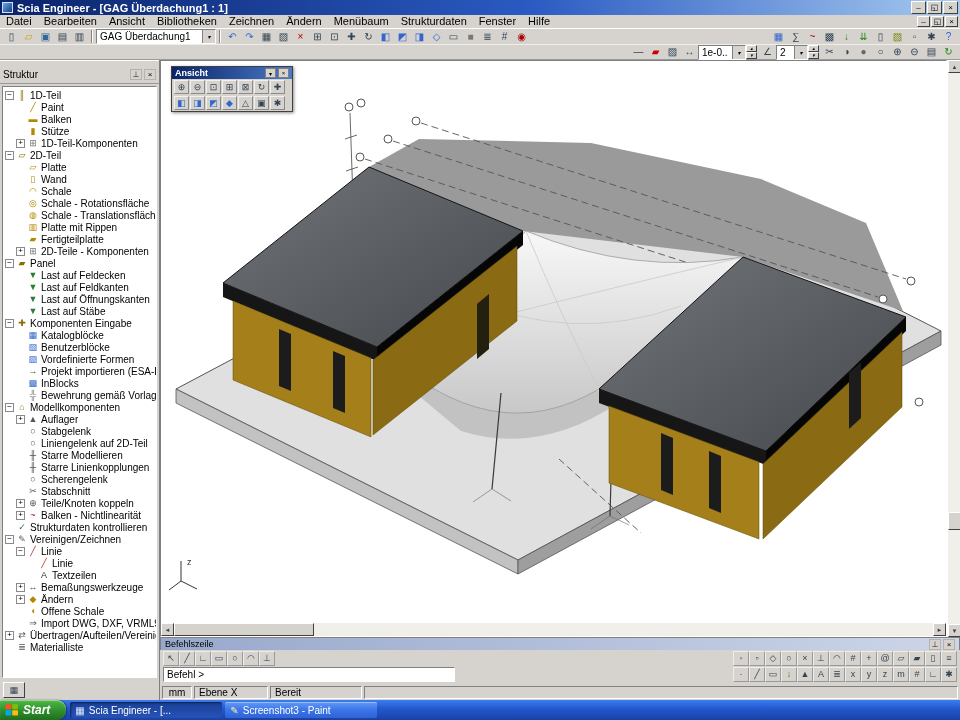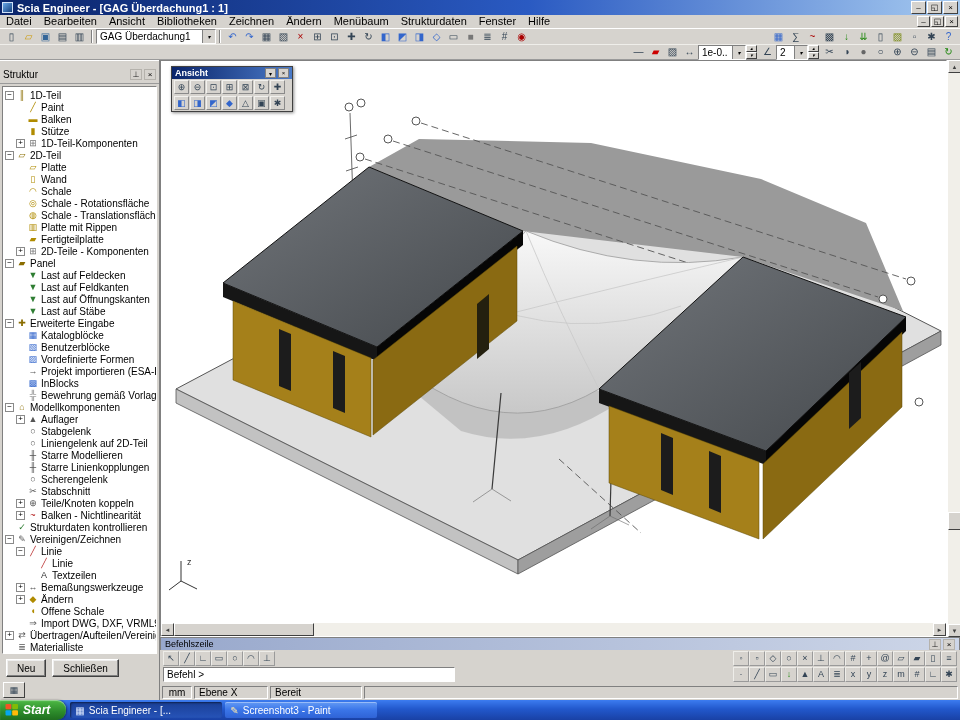--- a/index.html
+++ b/index.html
@@ -495,21 +495,21 @@
       <div class="tree-row">
         <span class="tind" style="width: 11px;"></span>
         <span class="noexpand"></span>
         <span class="ticon" style="color: rgb(46, 125, 50);">▼</span>
         <span class="tlabel">Last auf Stäbe</span>
       </div>
       <div class="tree-row">
         <span class="tind" style="width: 0px;"></span>
         <span class="expand" style="color: rgb(0, 0, 0);">−</span>
         <span class="ticon" style="color: rgb(138, 109, 0);">✚</span>
-        <span class="tlabel">Erweiterte Eingabe</span>
+        <span class="tlabel">Komponenten Eingabe</span>
       </div>
       <div class="tree-row">
         <span class="tind" style="width: 11px;"></span>
         <span class="noexpand"></span>
         <span class="ticon" style="color: rgb(51, 102, 204);">▦</span>
         <span class="tlabel">Katalogblöcke</span>
       </div>
       <div class="tree-row">
         <span class="tind" style="width: 11px;"></span>
         <span class="noexpand"></span>
@@ -660,24 +660,20 @@
         <span class="ticon" style="color: rgb(85, 85, 85);">⇄</span>
         <span class="tlabel">Übertragen/Aufteilen/Vereinigen</span>
       </div>
       <div class="tree-row">
         <span class="tind" style="width: 0px;"></span>
         <span class="noexpand"></span>
         <span class="ticon" style="color: rgb(85, 85, 85);">≣</span>
         <span class="tlabel">Materialliste</span>
       </div>
     </div>
-  <div class="panel-buttons">
-    <button class="btn">Neu</button>
-    <button class="btn">Schließen</button>
-  </div>
   <div class="panel-tab-row">
     <button class="ptab">
         <i style="color: rgb(51, 68, 85);">▦</i>
       </button>
   </div>
 </div>
 
 <div id="viewport">
   <svg id="scene" width="787" height="577" viewBox="0 0 787 577">
     <defs>

